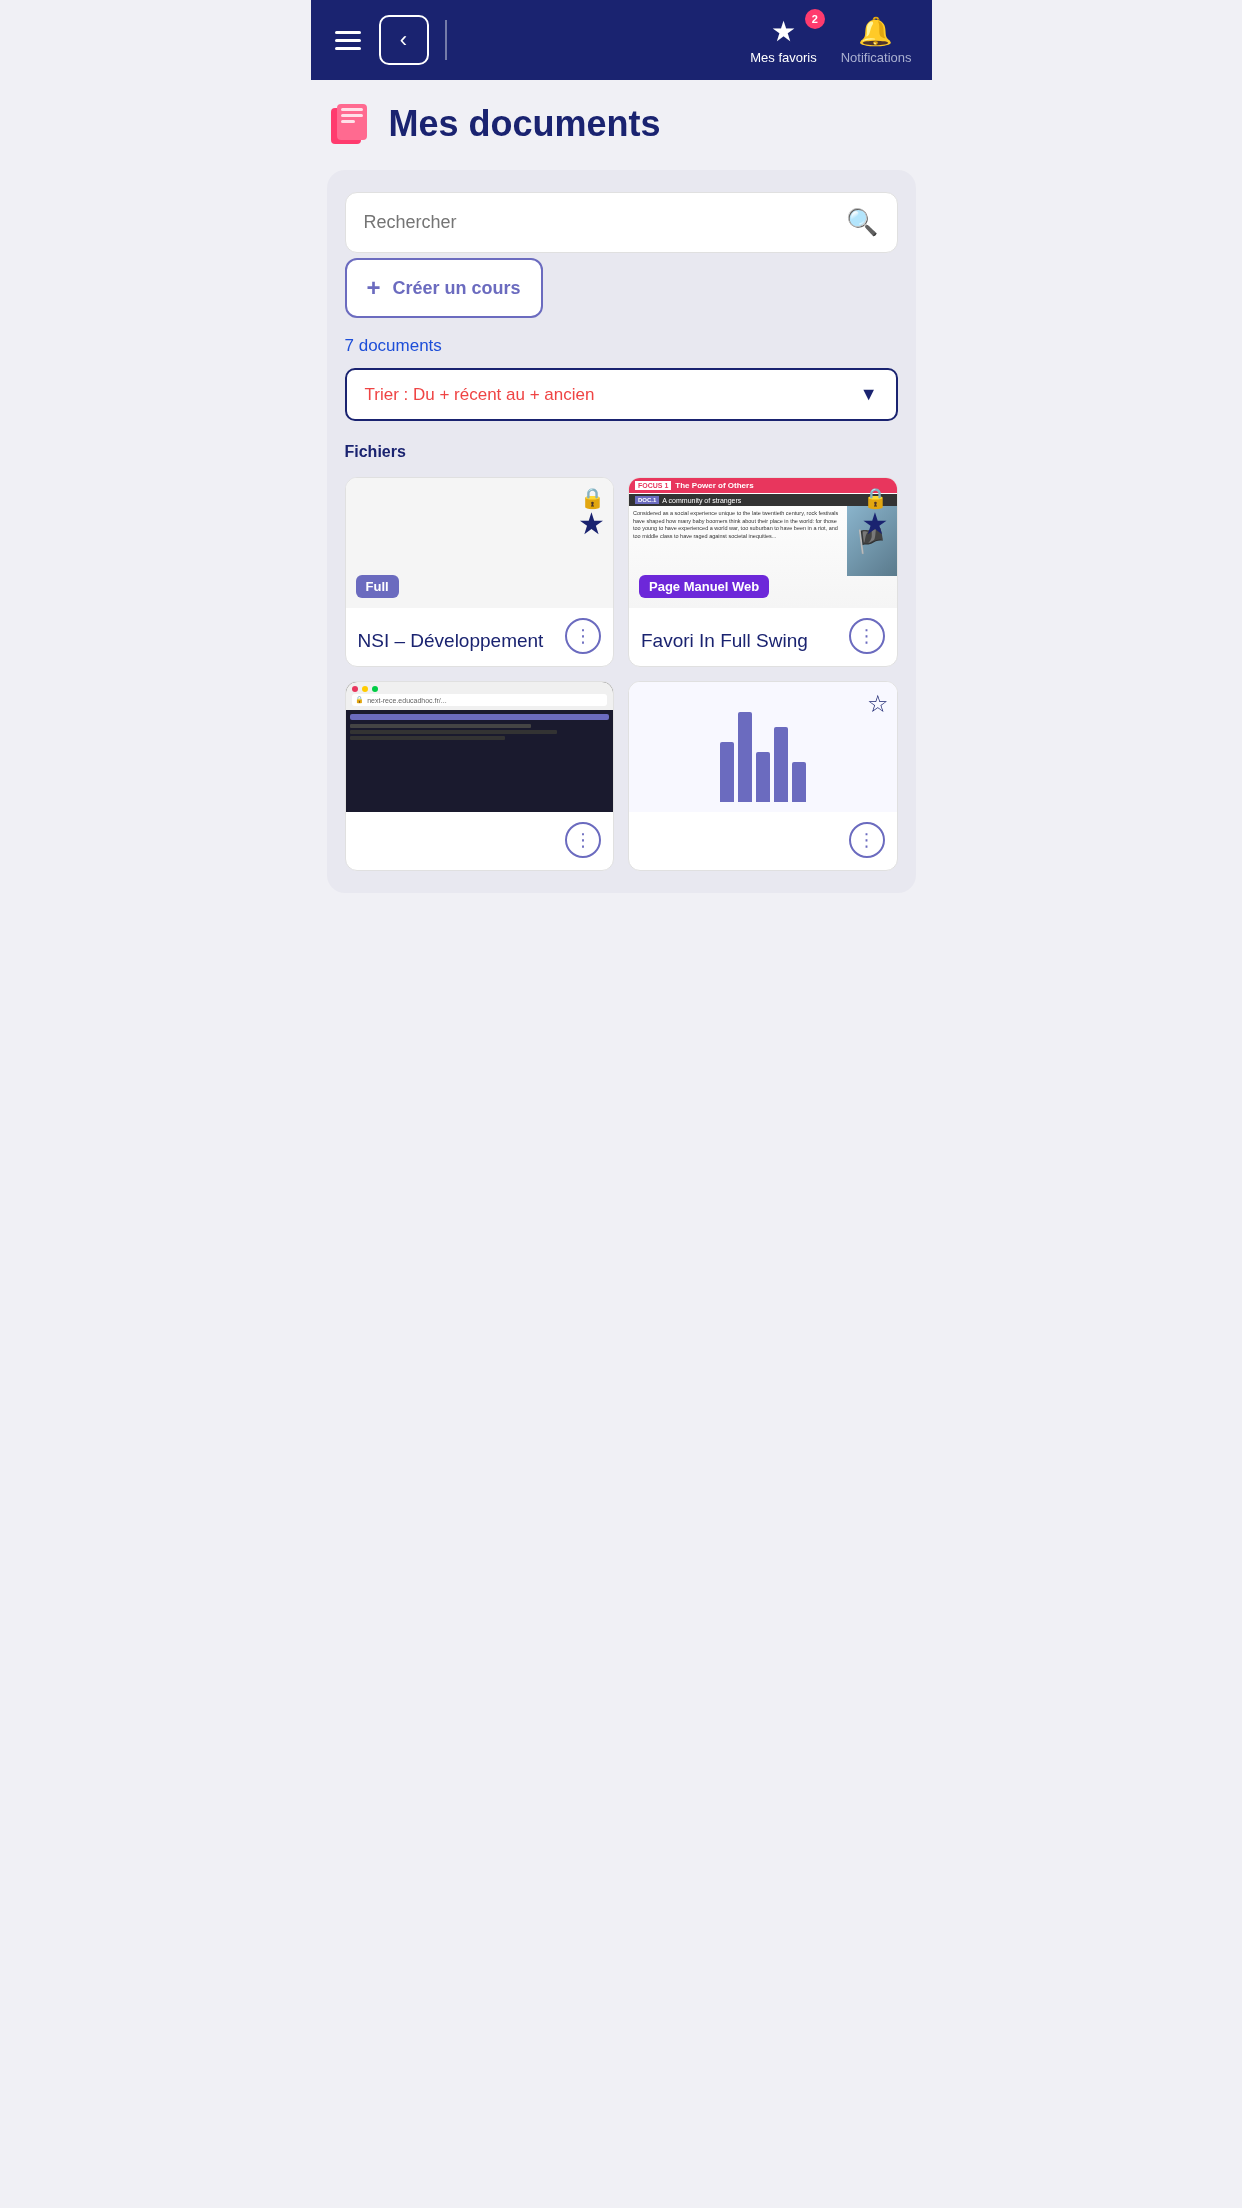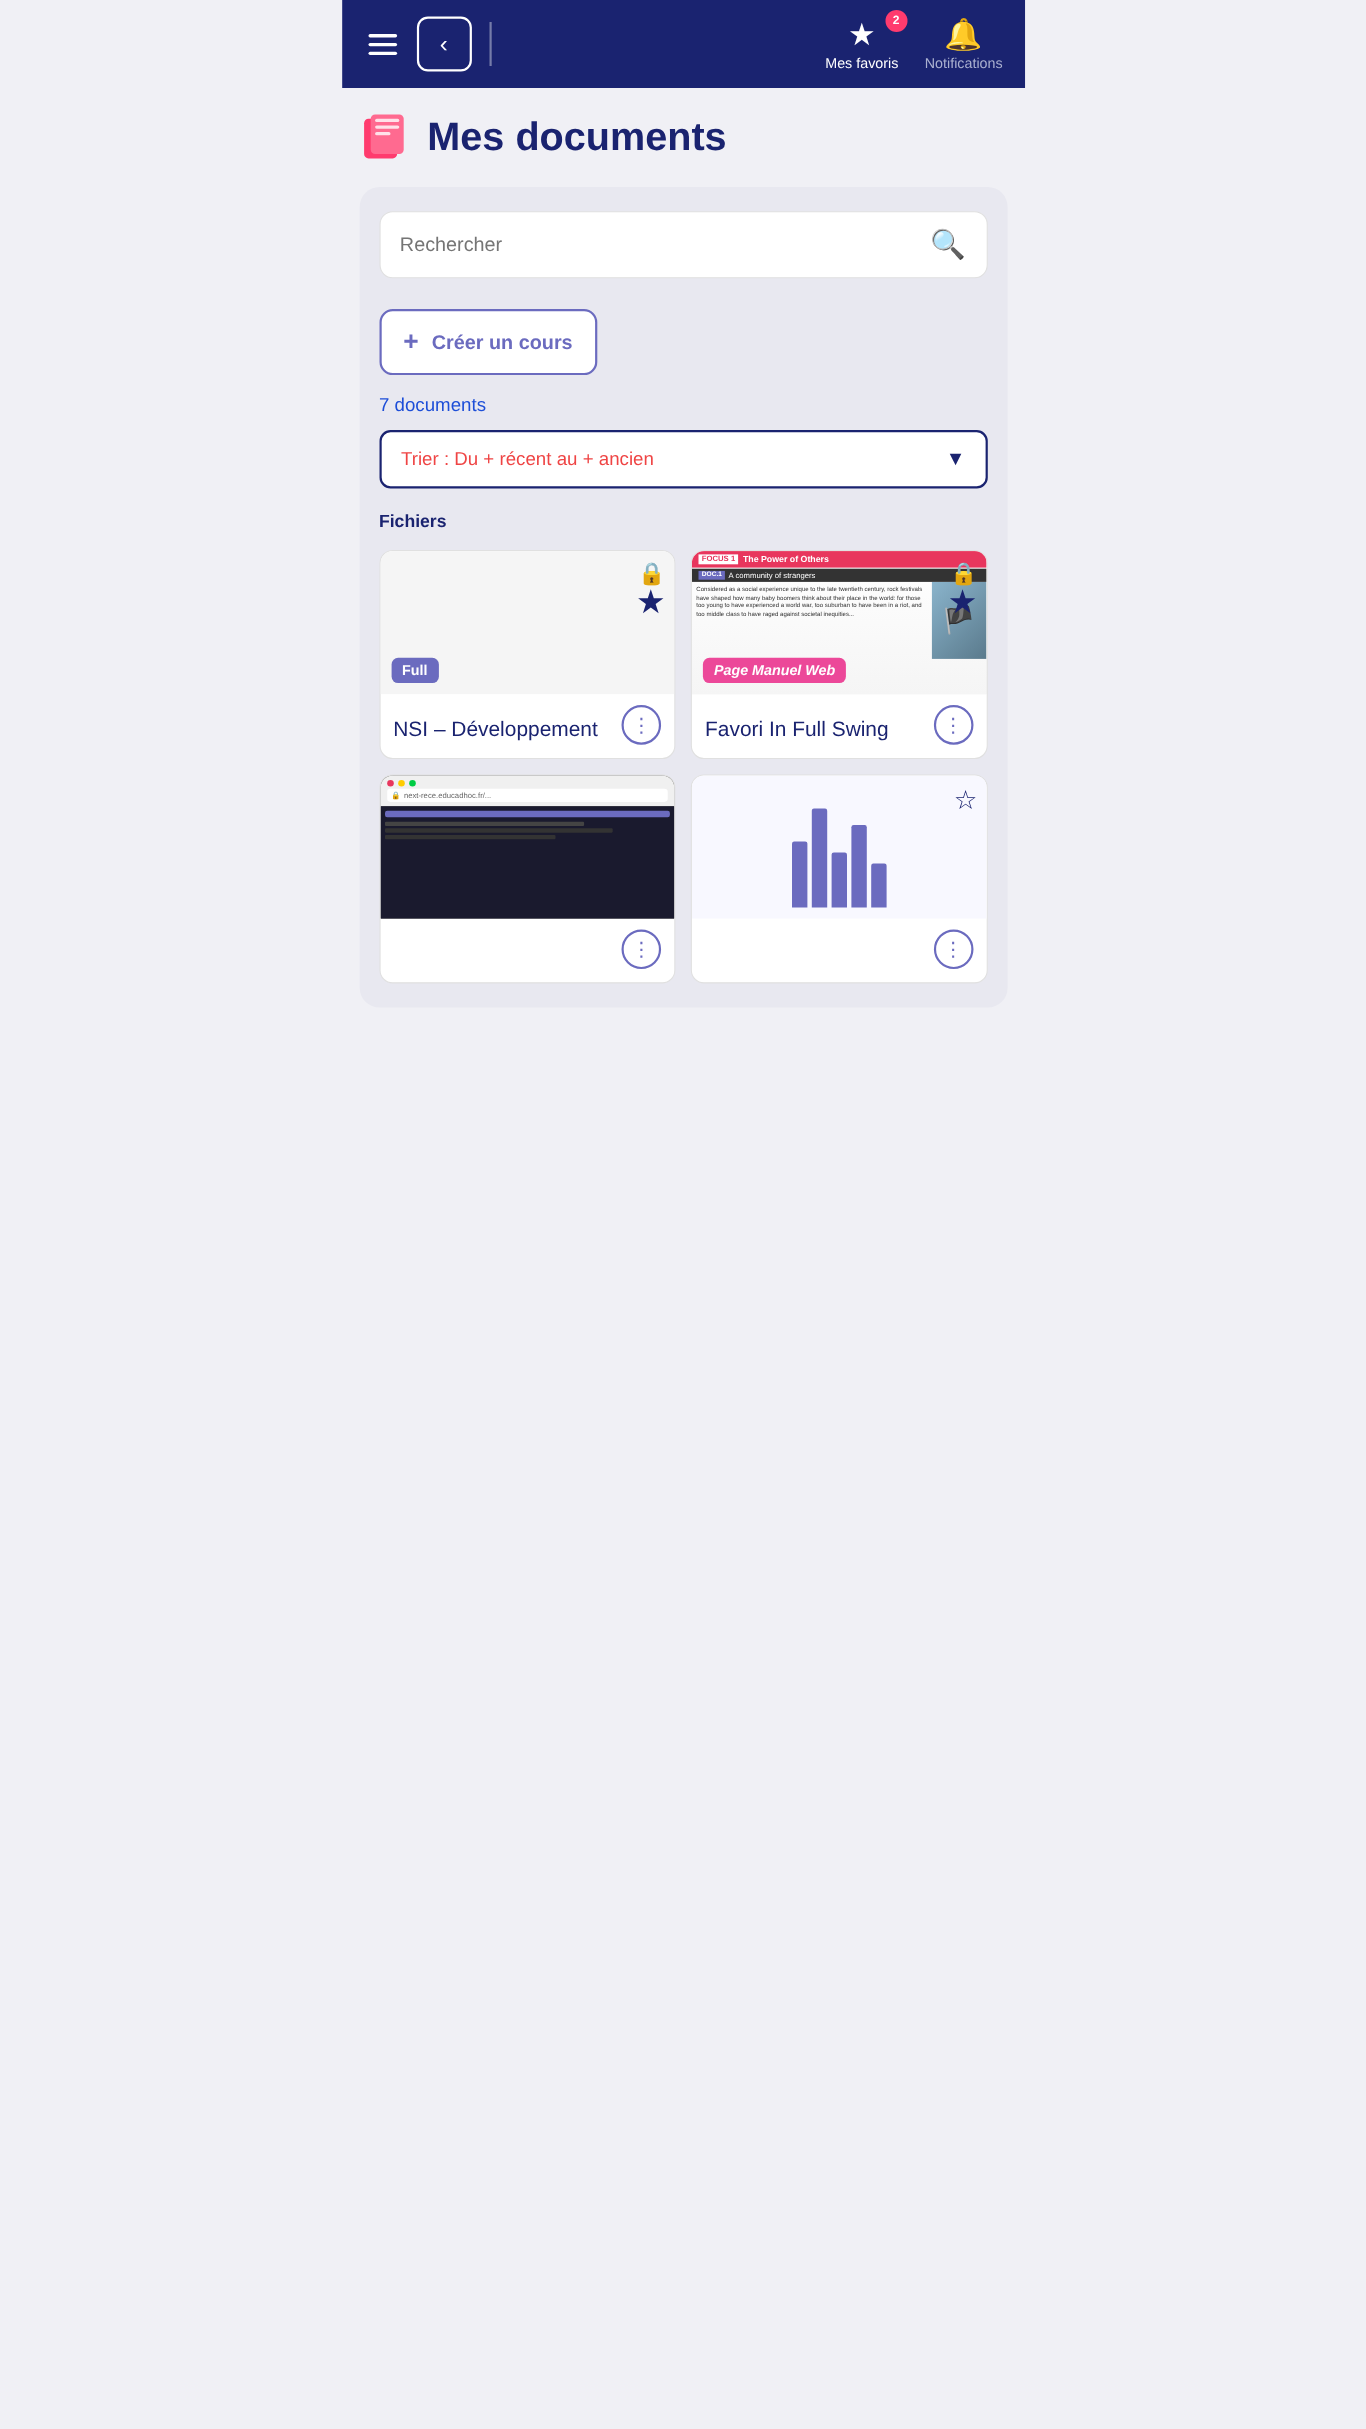--- a/index.html
+++ b/index.html
@@ -126,21 +126,21 @@
       padding: 22px 18px;
     }
 
     
     .search-container {
       background: white;
       border-radius: 12px;
       display: flex;
       align-items: center;
       padding: 14px 18px;
-      margin-bottom: 28px;
+      margin-bottom: 5px;
       border: 1.5px solid #e0e0e0;
     }
     .search-input {
       flex: 1;
       border: none;
       outline: none;
       font-size: 18px;
       color: #999;
       background: transparent;
     }
@@ -259,21 +259,21 @@
       position: absolute;
       bottom: 10px;
       left: 10px;
       background: #6b6bbf;
       color: white;
       font-size: 13px;
       font-weight: 600;
       border-radius: 6px;
       padding: 4px 10px;
     }
-    .doc-type-badge.pink { background: #ec4899; font-style: italic; }
+    .doc-type-badge.pink { background: #6d28d9; }
 
     .doc-card-footer {
       padding: 10px 12px 12px;
       display: flex;
       align-items: flex-end;
       justify-content: space-between;
     }
     .doc-card-title {
       font-size: 19px;
       color: #1a2370;

